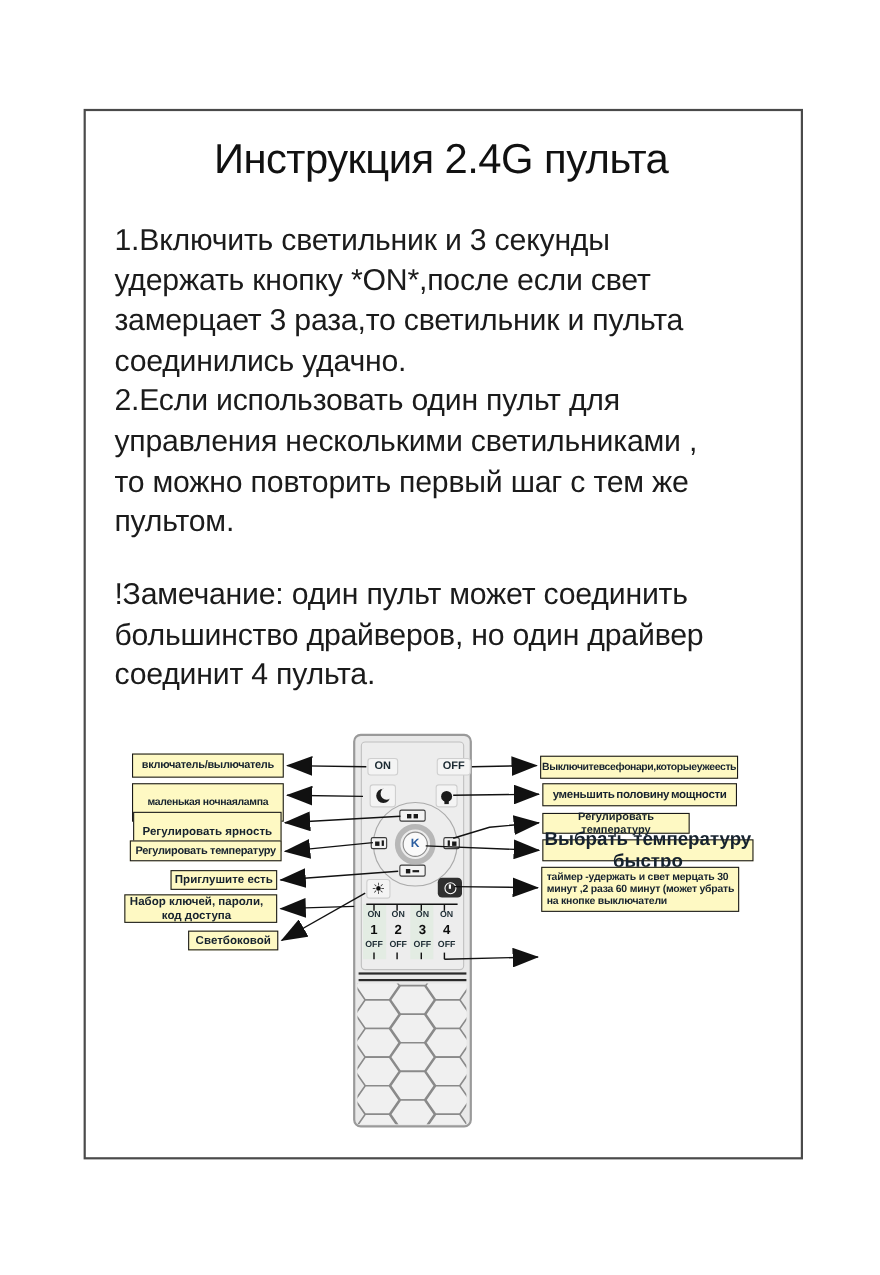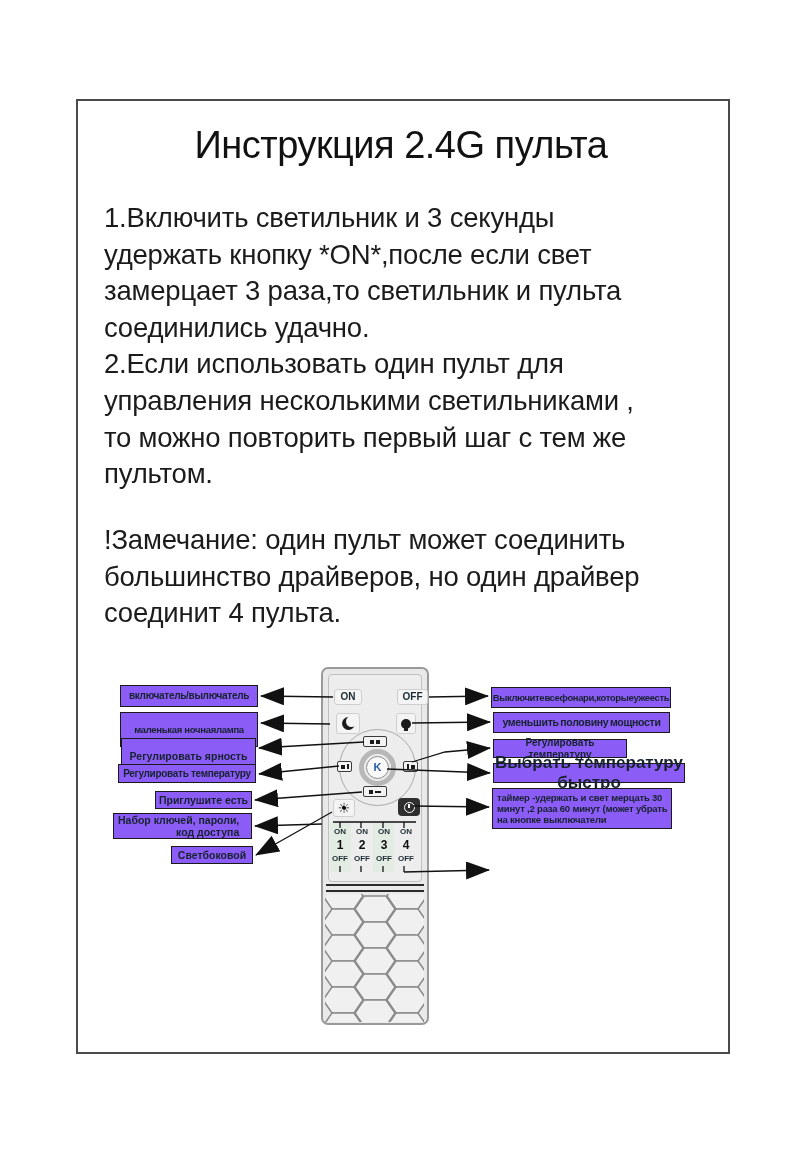--- a/index.html
+++ b/index.html
@@ -8,29 +8,29 @@
   .border-frame{position:absolute;left:76px;top:99px;width:650px;height:951px;
         border:2px solid #4a4a4a;background:#fff;}
   .title{position:absolute;left:76px;top:124px;width:650px;text-align:center;
         font-size:38px;font-weight:normal;color:#111;letter-spacing:-0.5px;}
   .bodytext{position:absolute;left:104px;width:606px;font-size:27.5px;line-height:36.6px;
         color:#1b1b1b;letter-spacing:-0.2px;white-space:pre-line;}
   #instructions{top:200px;}
   #note{top:522px;}
 
   
-  .box{position:absolute;border:1px solid #1a1a1a;background:#8b5cf6;color:#16222e;
+  .box{position:absolute;border:1px solid #1a1a1a;background:#fef9c3;color:#16222e;
         display:flex;align-items:center;justify-content:center;text-align:center;
         font-weight:600;line-height:1.18;white-space:pre-line;box-sizing:border-box;}
   .lbl-l1{left:120px;top:685px;width:138px;height:22px;font-size:10px;letter-spacing:-0.3px;}
   .lbl-l2{left:120px;top:712px;width:138px;height:35px;font-size:9.5px;letter-spacing:-0.3px;}
   .lbl-l3{left:121px;top:738px;width:135px;height:36px;font-size:10.5px;}
   .lbl-l4{left:118px;top:764px;width:138px;height:19px;font-size:10px;letter-spacing:-0.3px;}
   .lbl-l5{left:155px;top:791px;width:97px;height:18px;font-size:10.5px;}
-  .lbl-l6{left:113px;top:813px;width:139px;height:26px;font-size:10.5px;justify-content:flex-start;text-align:right;padding-left:4px;}
+  .lbl-l6{left:113px;top:813px;width:139px;height:26px;font-size:10.5px;justify-content:flex-start;text-align:center;padding-left:4px;}
   .lbl-l7{left:171px;top:846px;width:82px;height:18px;font-size:10.5px;}
   .lbl-r1{left:491px;top:687px;width:180px;height:21px;font-size:9.5px;letter-spacing:-0.4px;word-spacing:-2px;}
   .lbl-r2{left:493px;top:712px;width:177px;height:21px;font-size:10.5px;letter-spacing:-0.3px;word-spacing:-1px;}
   .lbl-r3{left:493px;top:739px;width:134px;height:19px;font-size:10px;}
   .lbl-r4{left:493px;top:763px;width:192px;height:20px;font-size:17px;}
   .lbl-r5{left:492px;top:788px;width:180px;height:41px;font-size:9.5px;justify-content:flex-start;text-align:left;padding-left:4px;letter-spacing:-0.2px;}
   .lbl-r6{left:492px;top:855px;width:155px;height:31px;font-size:11px;border-width:2px;justify-content:flex-start;text-align:left;padding-left:4px;}
 
   
   .remote-body{position:absolute;left:321px;top:667px;width:108px;height:358px;

